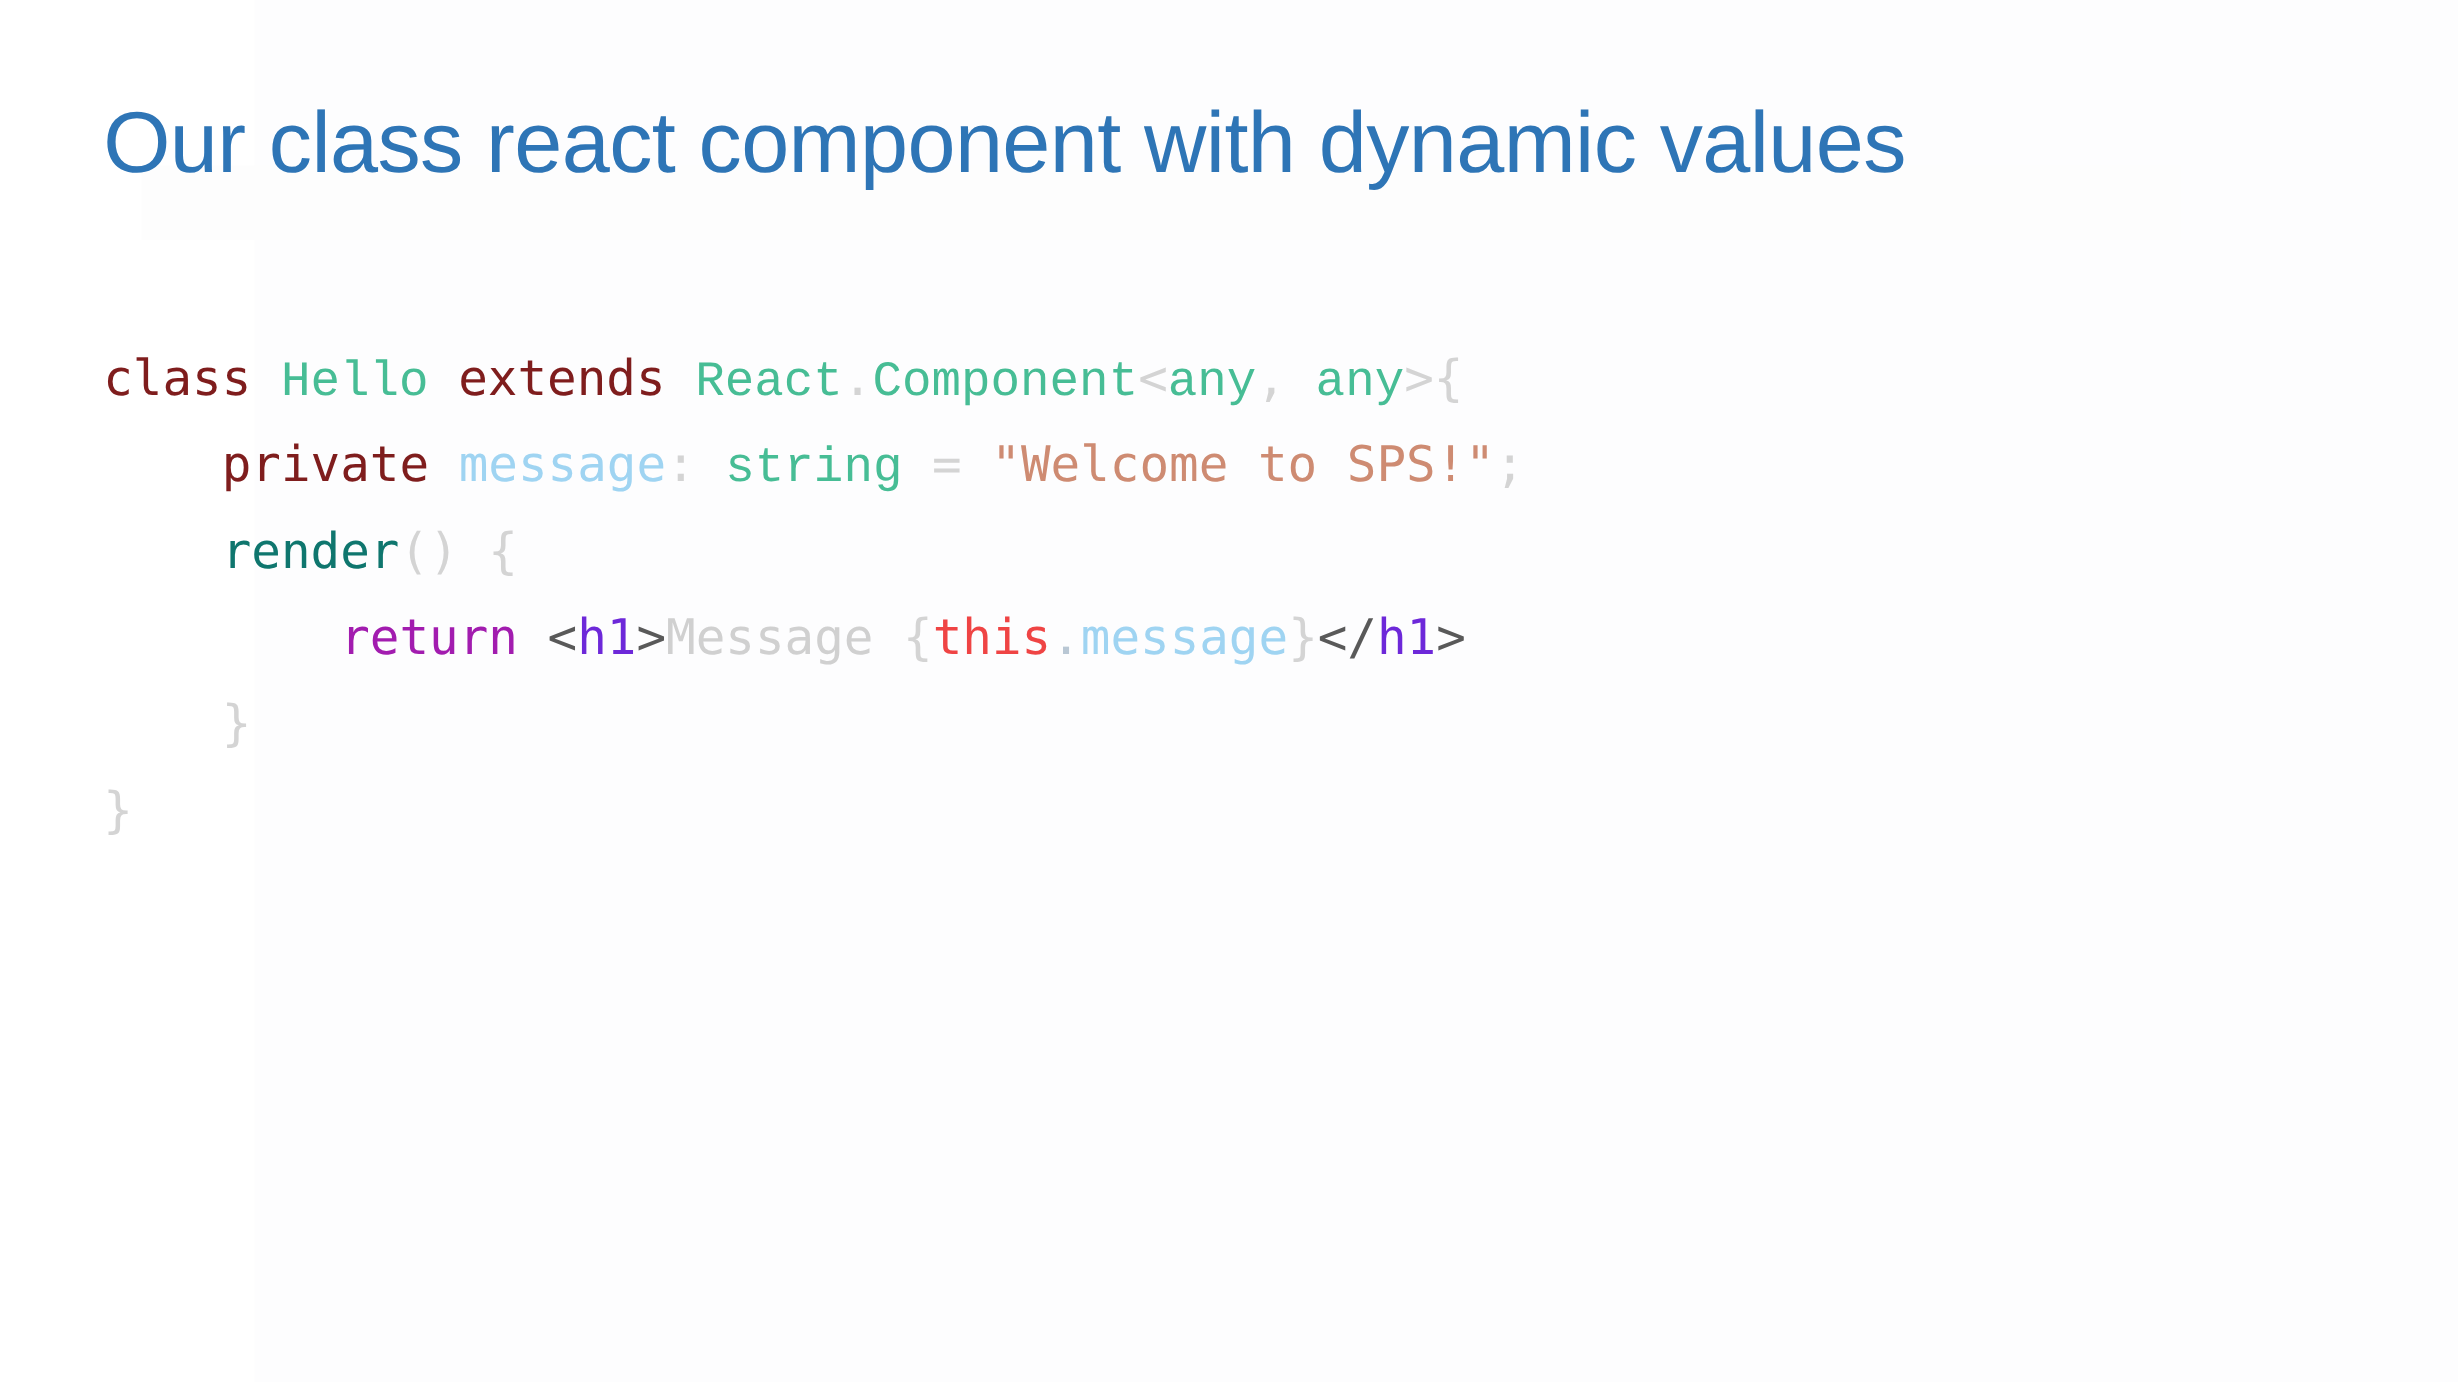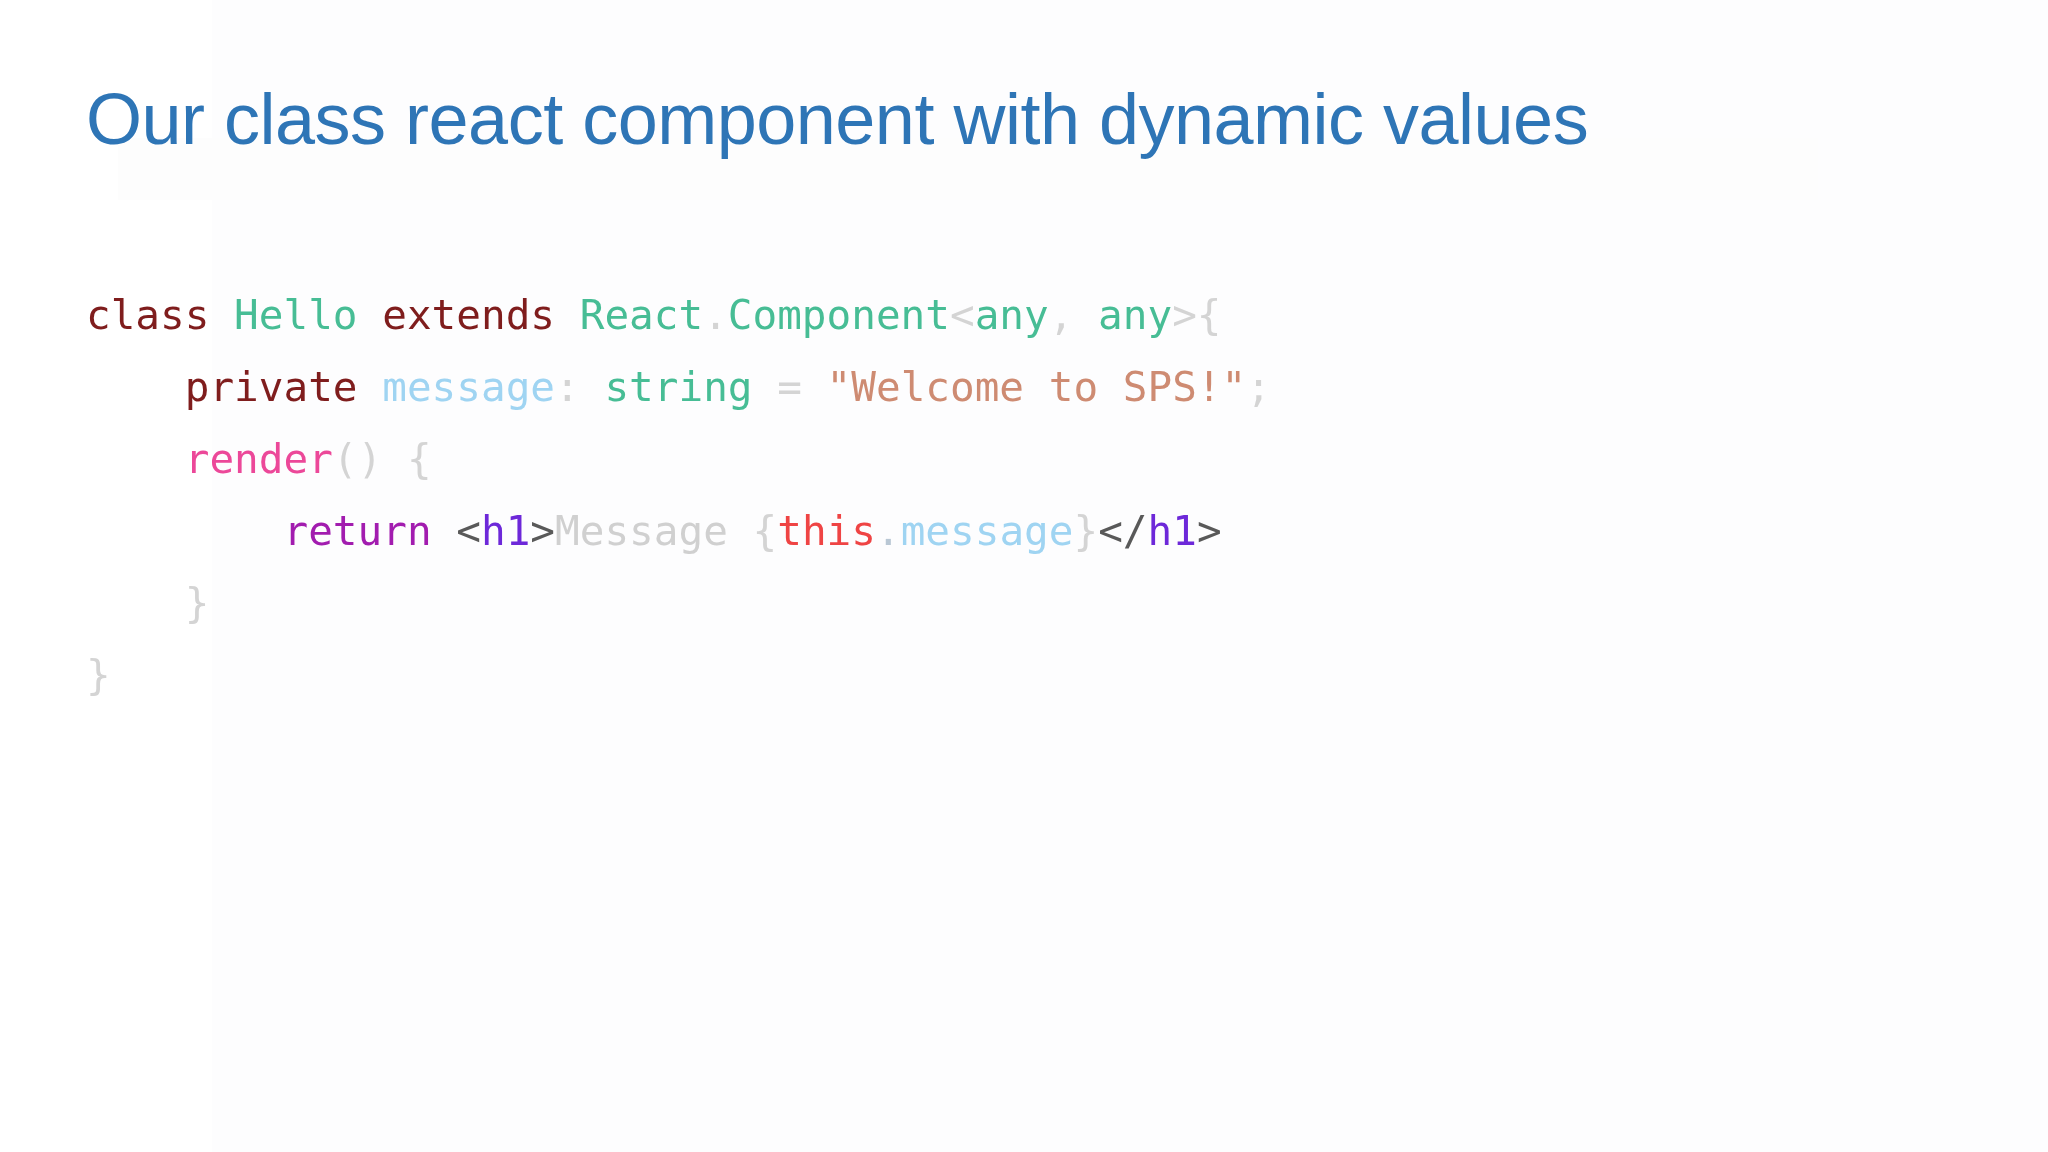--- a/index.html
+++ b/index.html
@@ -63,25 +63,25 @@
     letter-spacing: 0px;
   }
   .code-line {
     white-space: pre;
     display: block;
     height: 72px;
   }
 
   
   .tok-keyword   { color: #7f1d1d; }   
-  .tok-type      { color: #47BD95; }   
+  .tok-type      { color: #47BD95; font-family: Liberation Mono, monospace; }   
   .tok-punct     { color: #D4D4D4; }
   .tok-prop      { color: #9FD4F2; }   
   .tok-string    { color: #CE8B72; }   
-  .tok-func      { color: #ec4899; }   
+  .tok-func      { color: #0f766e; }   
   .tok-return    { color: #a21caf; }   
   .tok-tag       { color: #6d28d9; }   
   .tok-bracket   { color: #595959; }   
   .tok-text      { color: #D0D0D0; }   
   .tok-this      { color: #ef4444; }   
   .tok-dot       { color: #B9C7D4; }
 </style>
 </head>
 <body>
 

